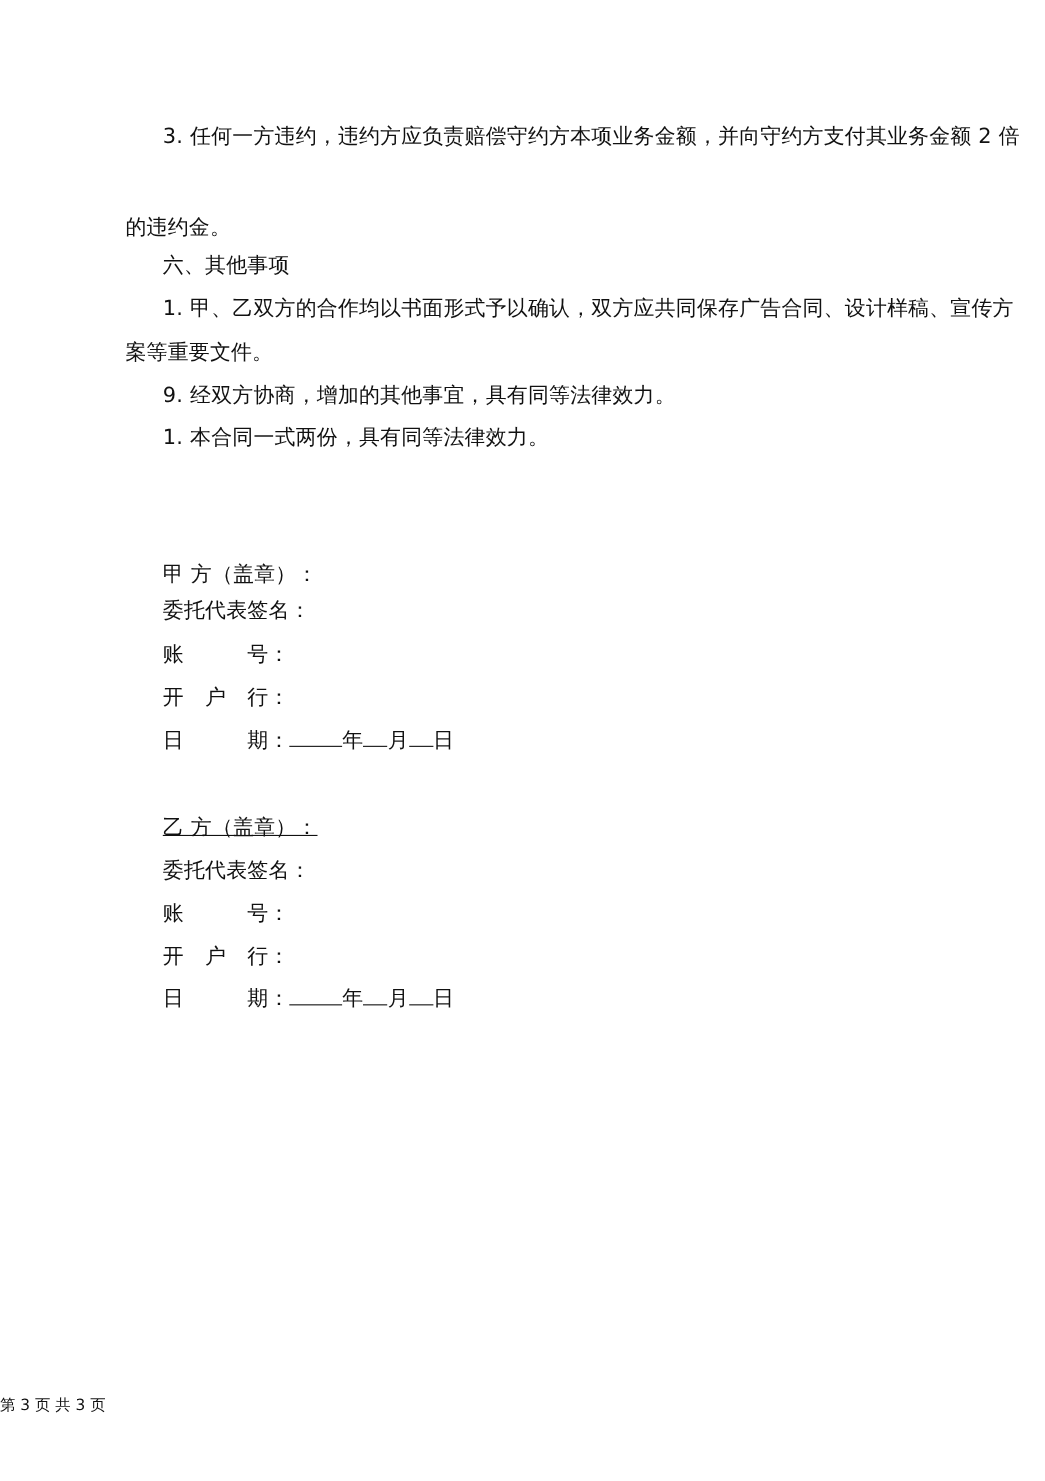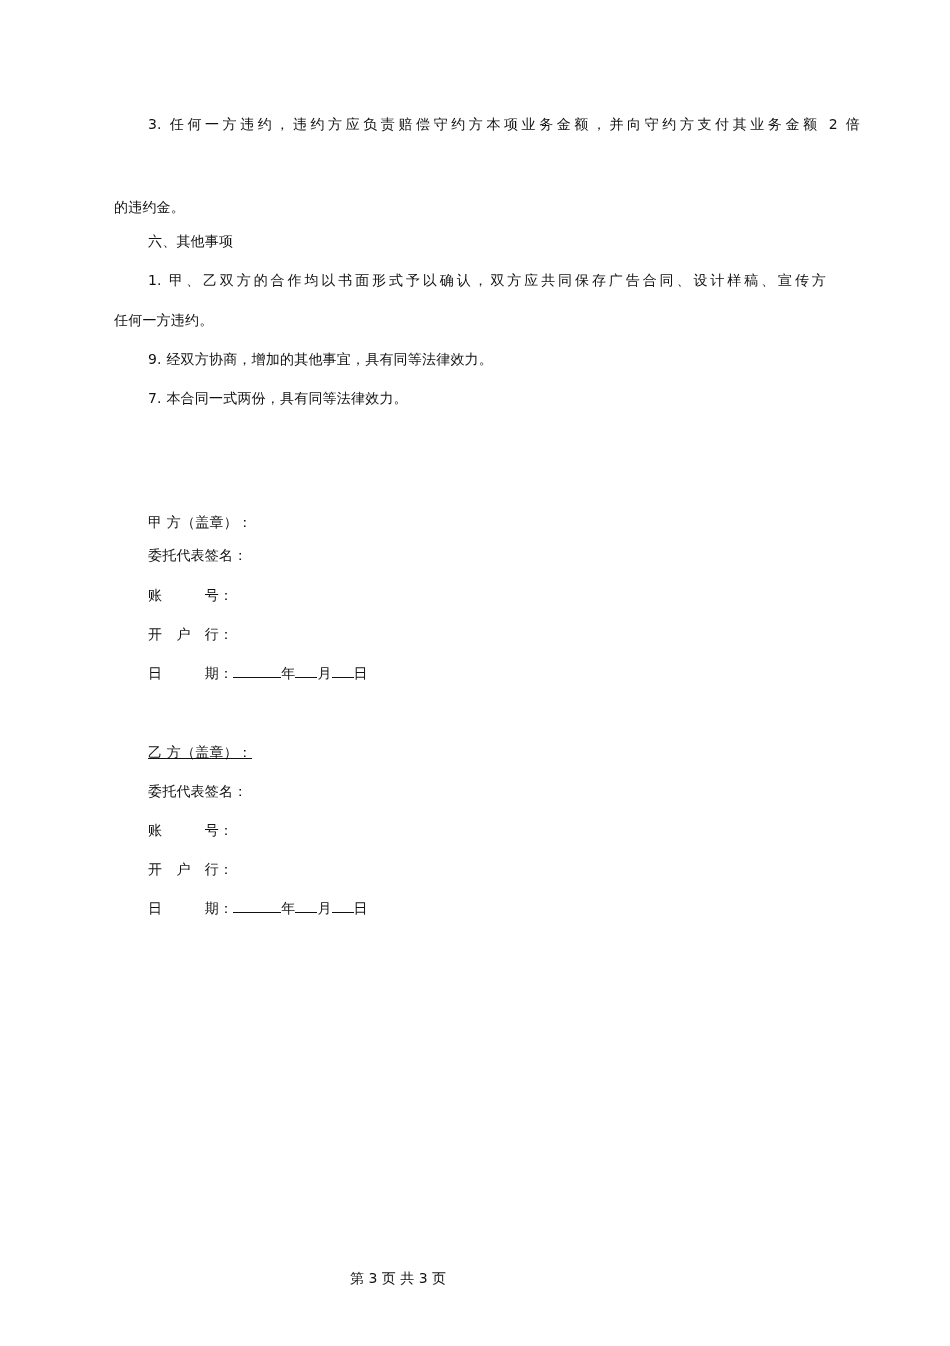--- a/index.html
+++ b/index.html
@@ -2,49 +2,49 @@
 <html><head>
   <meta charset="utf-8">
   <style>
     html, body { margin: 0; padding: 0; background: #ffffff; }
     body {
       width: 950px; height: 1346px; position: relative; overflow: hidden;
       font-family: "DejaVu Sans", "Liberation Sans", sans-serif;
       color: #111111;
     }
     .line {
-      position: absolute; font-size: 14px; line-height: 20px; white-space: pre;
+      position: absolute; font-size: 19px; line-height: 20px; white-space: pre;
       letter-spacing: 0.2px;
     }
     .indent { left: 148px; }
     .flush { left: 114px; }
     .justify-line { width: 712px; white-space: nowrap; text-align: justify; text-align-last: justify; }
     .blank { display: inline-block; border-bottom: 1px solid #111; height: 14px; vertical-align: baseline; }
     .b-year { width: 48px; }
     .b-short { width: 22px; }
     .footer {
-      position: absolute; top: 1268px; left: 0; width: 796px; text-align: center;
+      position: absolute; top: 1268px; left: 0; width: 796px; text-align: left;
       font-size: 14px; line-height: 20px; color: #111;
     }
   </style>
 </head>
 <body>
 
 <div>
 
   <div class="line indent justify-line" style="top:114px;">3. 任何一方违约，违约方应负责赔偿守约方本项业务金额，并向守约方支付其业务金额 2 倍</div>
   <div class="line flush" style="top:153px;margin-top:44px;">的违约金。</div>
 
   <div class="line indent" style="top:231px;">六、其他事项</div>
 
   <div class="line indent justify-line" style="top:270px; width:678px;">1. 甲、乙双方的合作均以书面形式予以确认，双方应共同保存广告合同、设计样稿、宣传方</div>
-  <div class="line flush" style="top:310px;">任何一方违约。</div>
+  <div class="line flush" style="top:310px;">案等重要文件。</div>
 
   <div class="line indent" style="top:349px;">9. 经双方协商，增加的其他事宜，具有同等法律效力。</div>
-  <div class="line indent" style="top:388px;">7. 本合同一式两份，具有同等法律效力。</div>
+  <div class="line indent" style="top:388px;">1. 本合同一式两份，具有同等法律效力。</div>
 
   <div>
     <div class="line indent" style="top:467px;margin-top:45px;">甲 方（盖章）：</div>
     <div class="line indent" style="top:545px;">委托代表签名：</div>
     <div class="line indent" style="top:585px;">账　　　号：</div>
     <div class="line indent" style="top:624px;">开　户　行：</div>
     <div class="line indent" style="top:663px;"><span>日　　　期：</span><span class="blank b-year"></span><span>年</span><span class="blank b-short"></span><span>月</span><span class="blank b-short"></span><span>日</span></div>
   </div>
 
   <div>

